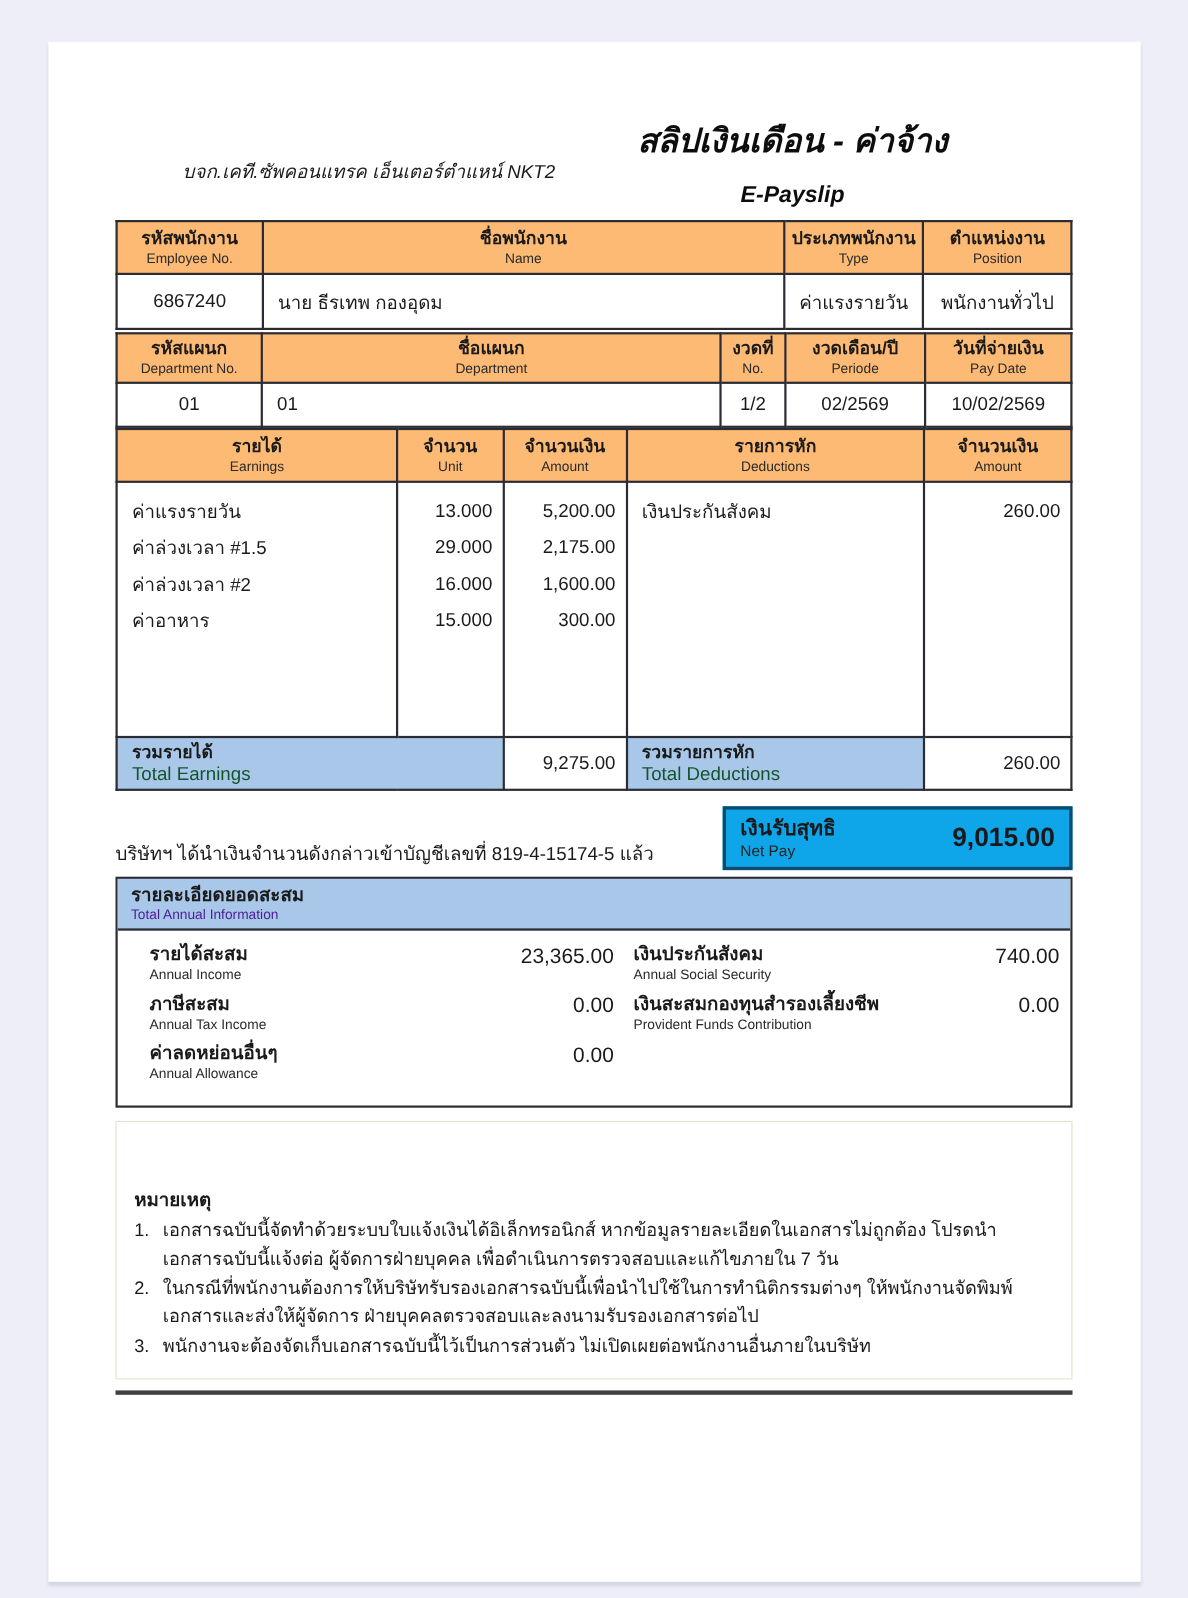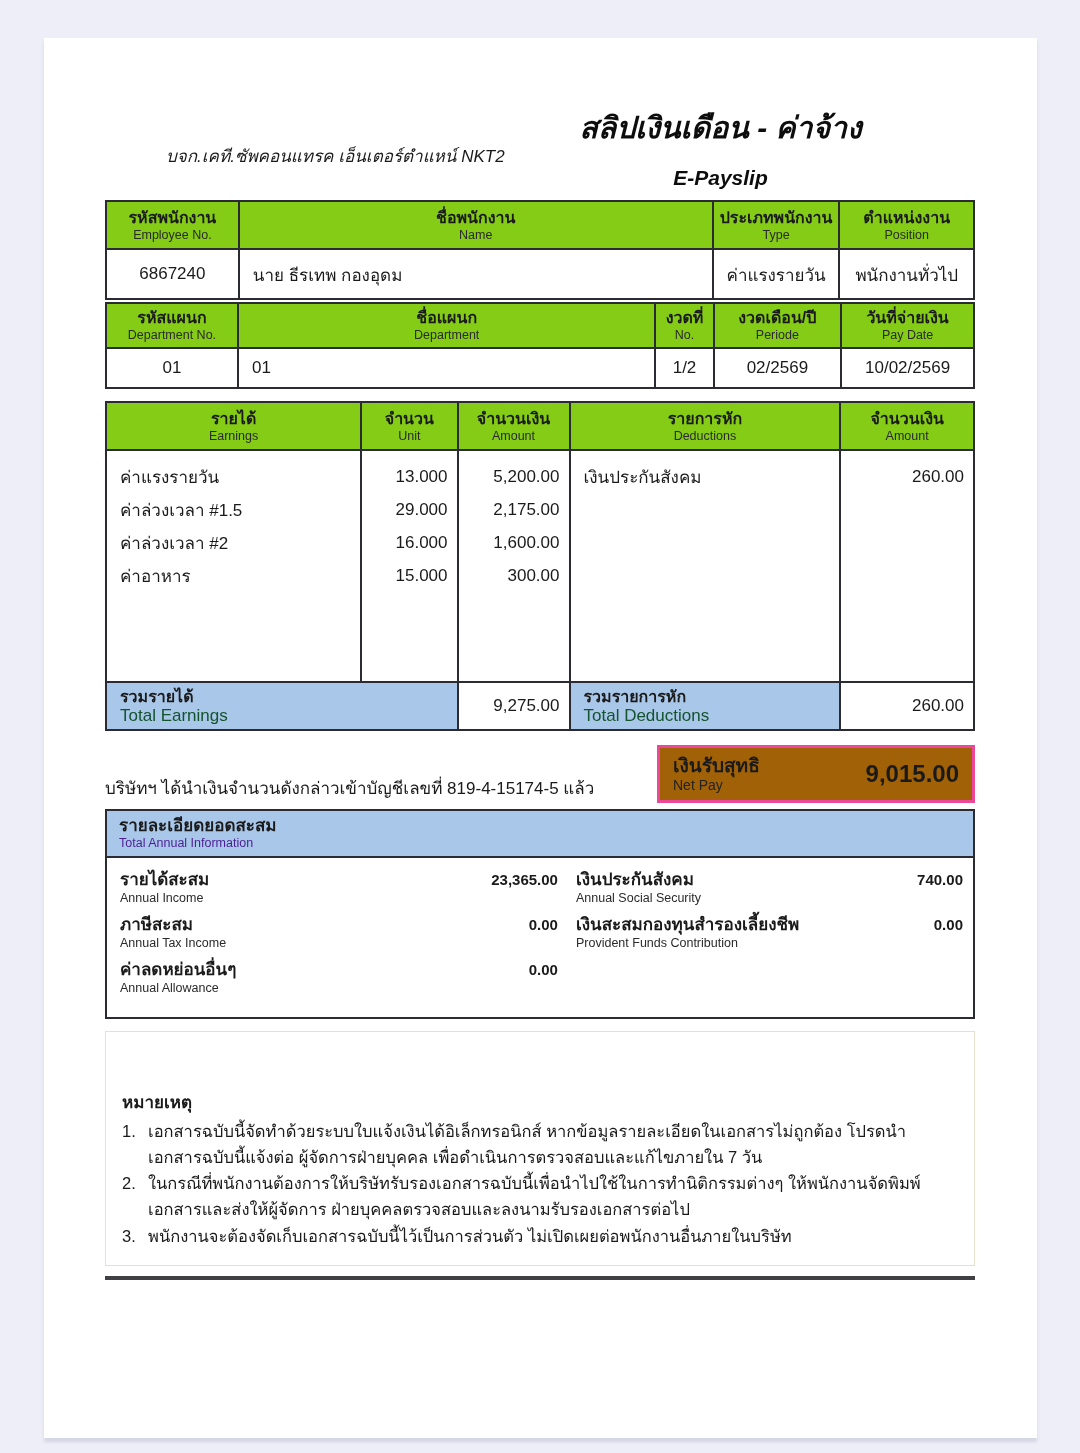--- a/index.html
+++ b/index.html
@@ -31,81 +31,81 @@
   }
   .doc-subtitle {
     position: absolute; top: 128px; right: 62px; width: 385px;
     text-align: center; font-size: 21px; font-weight: 700; color: #0d0d0d;
   }
 
   
   table { border-collapse: collapse; width: 100%; table-layout: fixed; }
   th, td { border: 2px solid #2b2b33; }
   th {
-    background: #84cc16;
+    background: #fdba74;
     font-weight: 400; text-align: center; vertical-align: middle;
     padding: 4px 2px;
   }
   .th-th { display: block; font-size: 16px; font-weight: 700; line-height: 1.25; }
   .th-en { display: block; font-size: 12.5px; color: #2a2a2a; line-height: 1.2; }
   td { font-size: 17px; vertical-align: middle; }
   .c { text-align: center; }
   .l { text-align: left; padding-left: 13px; }
   .r { text-align: right; padding-right: 9px; }
 
   .tbl-emp th { height: 48px; }
   .tbl-emp td { height: 50px; }
   .tbl-dep { margin-top: 2px; }
   .tbl-dep th { height: 44px; }
   .tbl-dep td { height: 40px; }
 
-  .tbl-earn { margin-top: 12px; }
+  .tbl-earn { }
   .tbl-earn th { height: 48px; }
   .tbl-earn td.body-cell { height: 232px; vertical-align: top; padding-top: 9px; }
   .line { height: 33px; display: flex; align-items: center; font-size: 17px; }
   .col-pad-l { padding-left: 13px; }
   .col-pad-r .line { justify-content: flex-end; padding-right: 9px; }
 
   .tbl-earn td.total-blue {
     background: #a9c7e9; height: 48px; padding-left: 13px;
   }
   .total-th { display: block; font-size: 16px; font-weight: 700; line-height: 1.2; }
   .total-en { display: block; font-size: 17px; color: #14532d; line-height: 1.15; }
   .total-amt { font-size: 17px; }
 
   
   .netpay-row { position: relative; margin-top: 14px; height: 60px; }
   .bank-note { position: absolute; left: 0; bottom: 4px; font-size: 17px; }
   .netpay-box {
     position: absolute; right: 0; top: 0;
     width: 318px; height: 58px;
-    border: 3px solid #ec4899;
-    background: #a16207;
+    border: 3px solid #0c4a6e;
+    background: #0ea5e9;
     display: flex; align-items: center; justify-content: space-between;
     padding: 4px 13px 4px 13px;
   }
   .netpay-label-th { display: block; font-size: 19px; font-weight: 700; line-height: 1.2; }
   .netpay-label-en { display: block; font-size: 14px; color: #222; line-height: 1.15; }
   .netpay-amount { font-size: 24px; font-weight: 700; }
 
   
   .annual { margin-top: 4px; border: 2px solid #2b2b33; }
   .annual-header {
     background: #a9c7e9; border-bottom: 2px solid #2b2b33;
     padding: 4px 12px 5px 12px;
   }
   .annual-header .h-th { display: block; font-size: 17px; font-weight: 700; line-height: 1.25; }
   .annual-header .h-en { display: block; font-size: 12.5px; color: #4c1d95; line-height: 1.2; }
   .annual-body { display: flex; padding: 11px 0 13px 0; }
-  .annual-col-left  { width: 53%; padding-left: 13px; padding-right: 8px; }
+  .annual-col-left  { width: 53%; padding-left: 29px; padding-right: 8px; }
   .annual-col-right { width: 47%; padding-left: 10px; padding-right: 10px; }
   .annual-row { display: flex; justify-content: space-between; align-items: flex-start; margin-bottom: 5px; min-height: 40px; }
   .annual-label-th { display: block; font-size: 17px; font-weight: 700; line-height: 1.3; }
   .annual-label-en { display: block; font-size: 12.5px; color: #2a2a2a; line-height: 1.2; }
-  .annual-amt { font-size: 15px; padding-top: 2px; white-space: nowrap; font-weight: bold; }
+  .annual-amt { font-size: 19px; padding-top: 2px; white-space: nowrap; }
 
   
   .notes { margin-top: 12px; border: 1px solid #e7e0cb; padding: 8px 16px 16px 16px; }
   .notes-title { font-size: 17px; font-weight: 700; margin-bottom: 3px; margin-top: 48px; }
   .note-item { display: flex; font-size: 16.5px; line-height: 1.58; }
   .note-num { width: 26px; flex: 0 0 26px; }
   .note-txt { flex: 1; }
 
   .bottom-rule { margin-top: 10px; height: 4px; background: #3f3f44; }
 </style>

